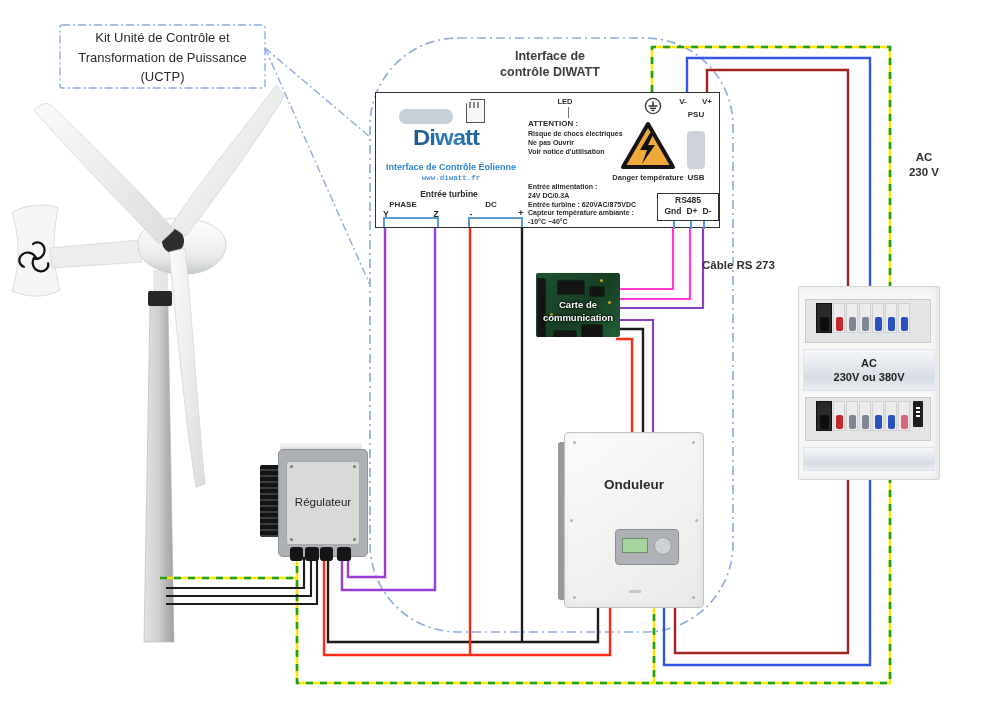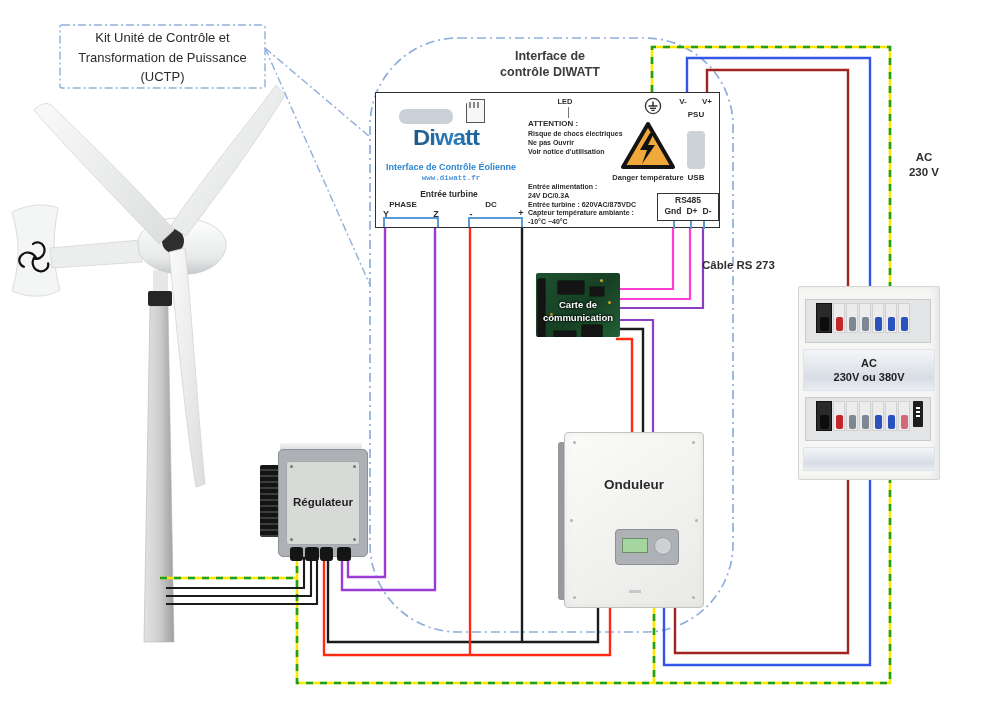--- a/index.html
+++ b/index.html
@@ -46,21 +46,21 @@
   .pcb-label{position:absolute;left:0;top:26px;width:100%;text-align:center;color:#fff;font-size:9.5px;font-weight:700;
              line-height:1.35;text-shadow:0 0 3px #000,0 0 2px #000;}
   .chip{position:absolute;background:#141414;border-radius:1px;box-shadow:0 0 0 1px #0a2a14;}
   .pad{position:absolute;width:3px;height:3px;background:#c9a227;border-radius:50%;}
   
   .reg{left:260px;top:441px;width:110px;height:122px;}
   .reg-heatsink{left:0;top:24px;width:22px;height:72px;background:repeating-linear-gradient(180deg,#141414 0 4px,#3c3c3c 4px 6px);border-radius:2px;}
   .reg-top{left:20px;top:2px;width:82px;height:12px;background:linear-gradient(#f4f4f4,#cfcfcf);border-radius:2px;}
   .reg-body{left:18px;top:8px;width:90px;height:108px;background:#adb1b5;border:1px solid #8e9296;border-radius:5px;box-sizing:border-box;}
   .reg-panel{left:26px;top:20px;width:74px;height:84px;background:#d8dad8;border:1px solid #a6aaae;border-radius:3px;box-sizing:border-box;}
-  .reg-label{position:absolute;left:0;top:34px;width:100%;text-align:center;font-size:11.5px;font-weight:700;color:#1f1f1f;}
+  .reg-label{position:absolute;left:0;top:34px;width:100%;text-align:center;font-size:11.5px;font-weight:400;color:#1f1f1f;}
   .screw{position:absolute;width:3px;height:3px;background:#777;border-radius:50%;}
   .gland{position:absolute;background:#151515;border-radius:3px;}
   
   .inv{left:558px;top:430px;width:148px;height:180px;}
   .inv-side{left:0;top:12px;width:14px;height:158px;background:#969a9c;border-radius:3px;}
   .inv-body{left:6px;top:2px;width:140px;height:176px;background:linear-gradient(145deg,#fbfbfa,#e9e9e7);
             border:1px solid #c2c2c0;border-radius:4px;box-sizing:border-box;box-shadow:inset 0 0 8px rgba(0,0,0,.05);}
   .inv-label{position:absolute;left:0;top:44px;width:100%;text-align:center;font-size:13.5px;font-weight:600;color:#2a2a2a;}
   .inv-disp{position:absolute;left:50px;top:96px;width:64px;height:36px;background:#aeb2b6;border:1px solid #8c9094;border-radius:4px;box-sizing:border-box;}
   .inv-lcd{position:absolute;left:6px;top:8px;width:24px;height:13px;background:#a5d6a0;border:1px solid #6b8f68;}

